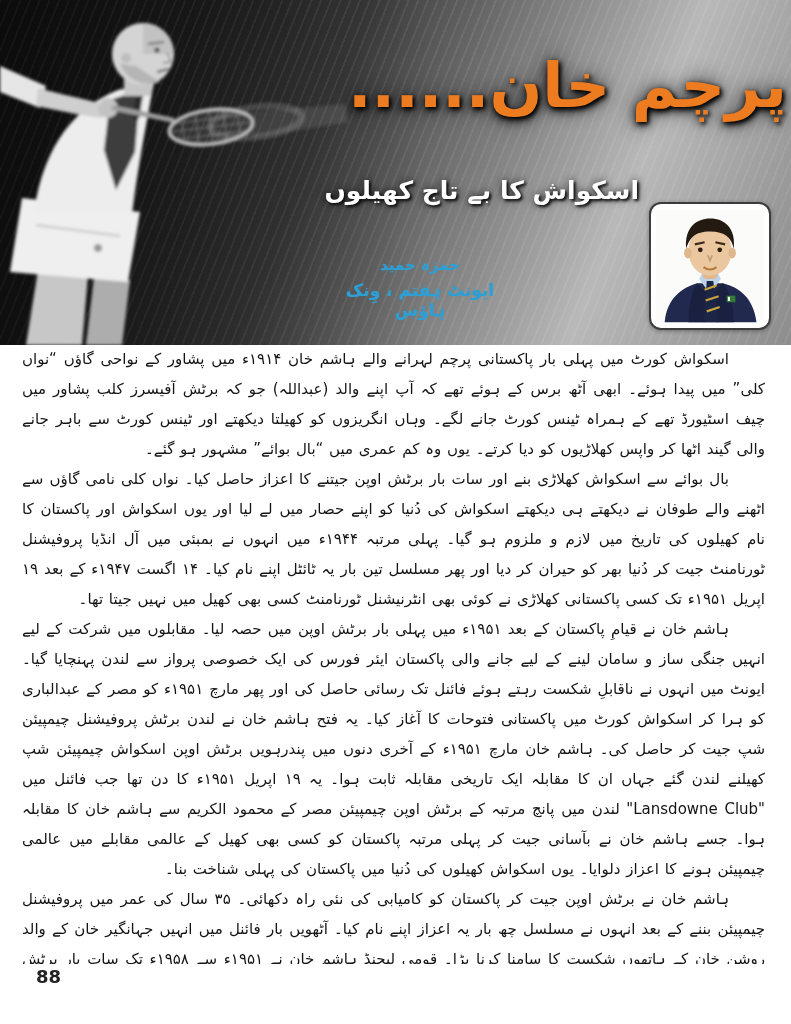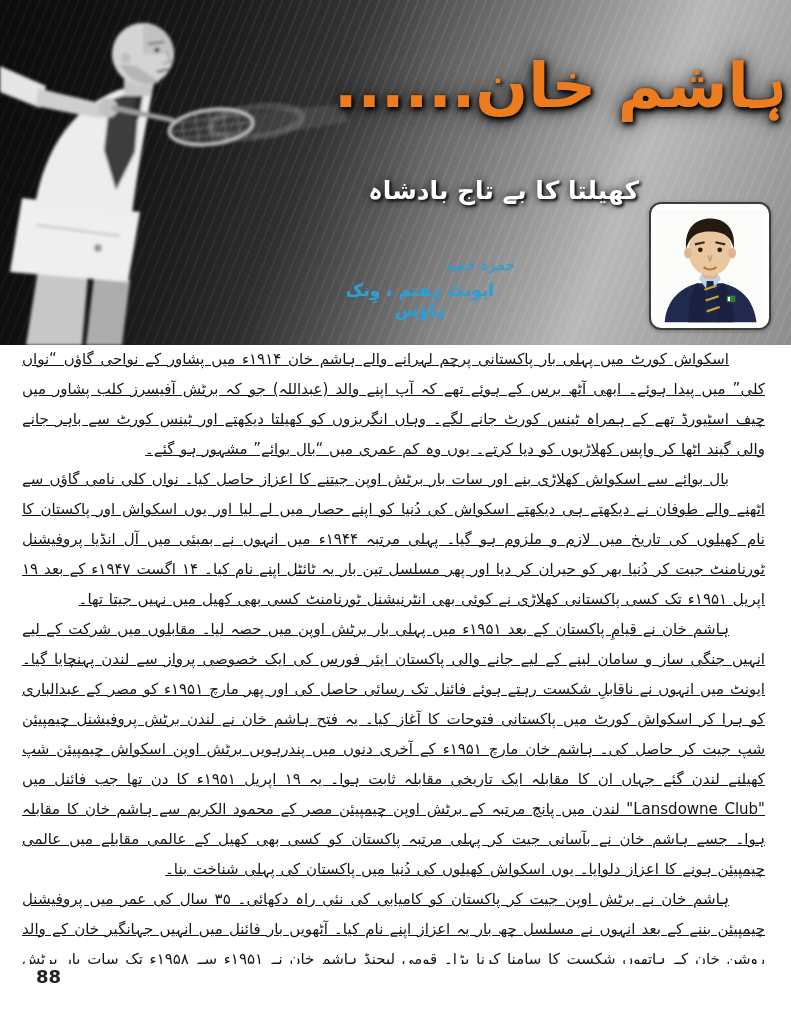--- a/index.html
+++ b/index.html
@@ -23,30 +23,30 @@
 
   
   .portrait{position:absolute;top:202px;left:649px;width:108px;height:114px;
     background:#ffffff;border:2px solid #3c3c3c;border-radius:12px;padding:5px;
     box-shadow:0 1px 4px rgba(0,0,0,0.35);}
   .portrait svg{width:100%;height:100%;display:block;}
 
   
   .byline{position:absolute;top:256px;left:325px;width:190px;text-align:center;
     color:#2E9FD4;direction:rtl;}
-  .byline .author{font-size:15px;font-weight:normal;margin:0 0 6px 0;
-    text-shadow:0 0 1px rgba(46,159,212,0.6);text-align:right;}
+  .byline .author{font-size:15px;font-weight:bold;margin:0 0 6px 0;
+    text-shadow:0 0 1px rgba(46,159,212,0.6);}
   .byline .klass{font-size:17px;font-weight:bold;margin:0;
     text-shadow:0 0 1px rgba(46,159,212,0.6);}
 
   
   .article{position:absolute;top:344px;right:26px;left:22px;height:620px;overflow:hidden;
     direction:rtl;text-align:justify;color:#141414;}
   .article p{margin:0;padding:0;font-size:15px;line-height:30px;text-indent:36px;
-    word-spacing:1px;text-decoration:underline;}
+    word-spacing:1px;}
 
   
   .pagenum{position:absolute;top:966px;left:36px;font-size:18px;color:#222;font-weight:bold;direction:rtl;}
 </style>
 </head>
 <body>
 
 <div class="page">
 
   <header class="banner">
@@ -96,22 +96,22 @@
         <path d="M143,23 A31,31 0 0 1 174,54 L143,54 Z" fill="#c2c2c2"></path>
         <path d="M120,64 A31,31 0 0 0 160,82 L136,66 Z" fill="#b5b5b5"></path>
         <circle cx="157" cy="50" r="2.6" fill="#4a4a4a"></circle>
         <path d="M148,44 L164,42" stroke="#7d7d7d" stroke-width="2.5" fill="none"></path>
         <path d="M167,52 L171,62 L163,63" fill="none" stroke="#9a9a9a" stroke-width="2"></path>
         <path d="M157,72 L169,69" stroke="#6f6f6f" stroke-width="2.4" fill="none"></path>
         <circle cx="126" cy="58" r="5" fill="#bdbdbd"></circle>
       </g>
     </svg>
 
-    <h1 class="title">ہاشم خان......</h1>
-    <div class="subtitle">کھیلتا کا بے تاج بادشاہ</div>
+    <h1 class="title">پرچم خان......</h1>
+    <div class="subtitle">اسکواش کا بے تاج کھیلوں</div>
   </header>
 
   <figure class="portrait" style="margin:0">
     <svg viewBox="0 0 100 104" preserveAspectRatio="xMidYMid meet" aria-hidden="true">
       <rect x="0" y="0" width="100" height="104" fill="#fbfbfa"></rect>
 
       <path d="M8,104 C10,82 24,72 38,68 L62,68 C78,72 90,82 93,104 Z" fill="#22294f"></path>
       <path d="M38,68 L50,80 L45,104 L30,104 C30,88 33,76 38,68 Z" fill="#1a2040"></path>
       <path d="M62,68 L50,80 L56,104 L72,104 C72,88 68,76 62,68 Z" fill="#1a2040"></path>
 

